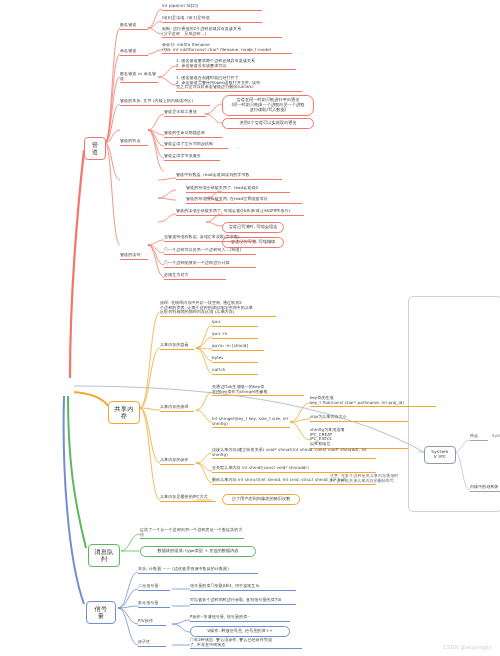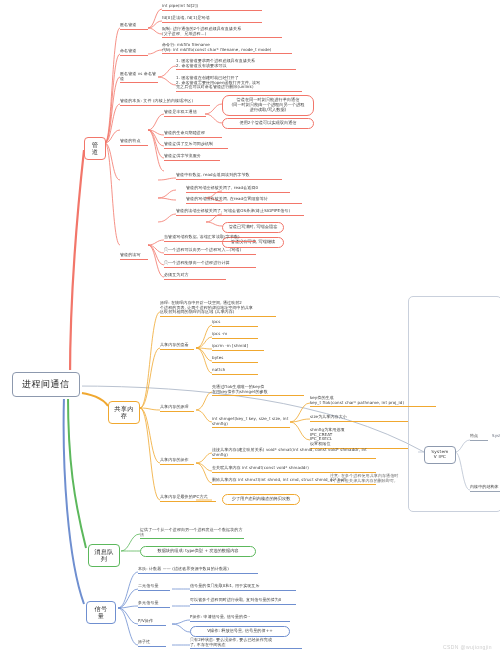--- a/index.html
+++ b/index.html
@@ -190,21 +190,20 @@
 
     <g fill="none" stroke="#b9c2d0" stroke-width=".8">
       <path d="M455,452 C462,452 462,440 470,440"></path>
       <path d="M455,452 C462,452 462,490 470,490"></path>
       <path d="M418,452 L424,452"></path>
     </g>
   </svg>
 
   <div class="frame" style="left:408px;top:296px;width:92px;height:214px;"></div>
 
-  <div class="node root" style="left:12px;top:372px;">进程间通信</div>
 
   <div class="node l1 c-red" style="left:84px;top:137px;width:22px;">管道</div>
 
   <div class="node l1 c-orange" style="left:108px;top:401px;width:32px;">共享内存</div>
 
   <div class="node l1 c-green" style="left:88px;top:544px;width:32px;">消息队列</div>
 
   <div class="node l1 c-blue" style="left:86px;top:601px;width:30px;">信号量</div>
 
   <div class="node l1 c-grey" style="left:424px;top:446px;width:32px;font-size:4.2px;">System V IPC</div>

